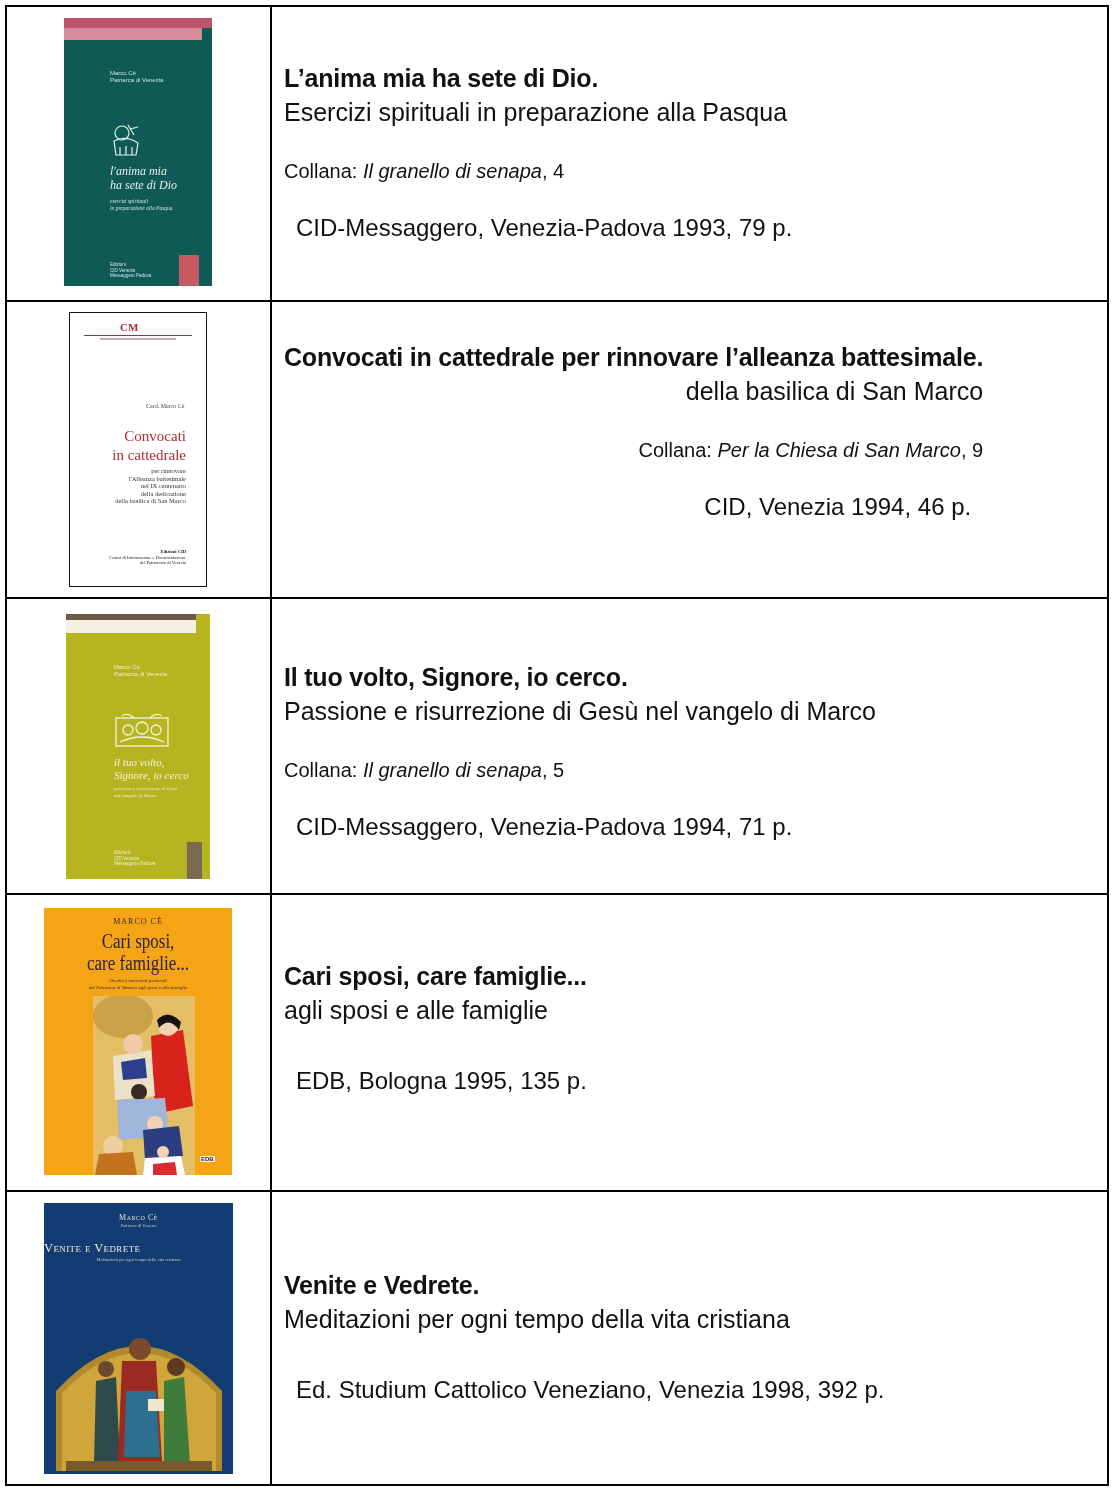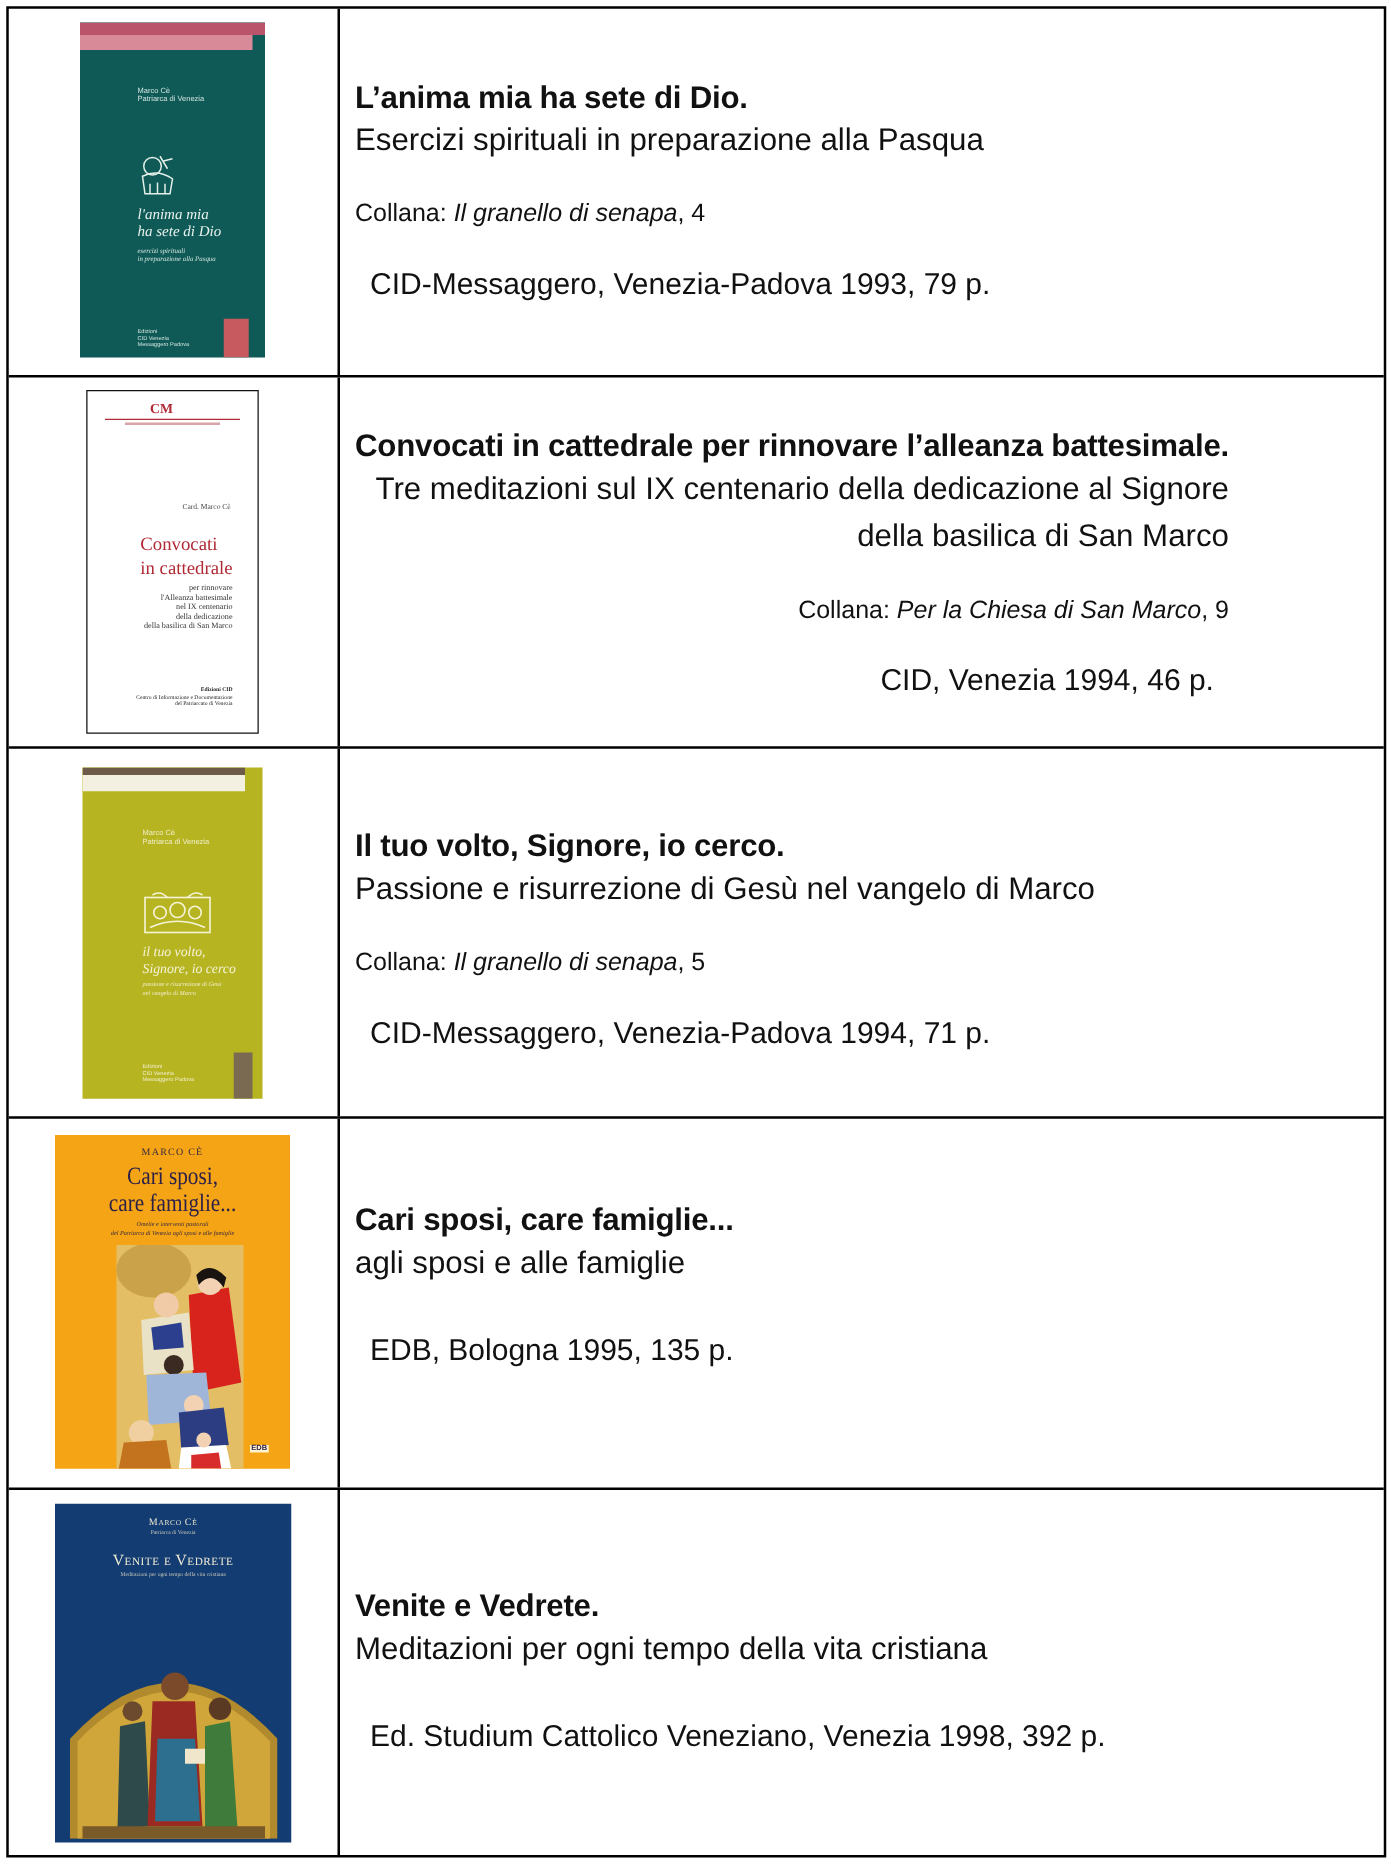--- a/index.html
+++ b/index.html
@@ -74,42 +74,41 @@
     </div>
   </div>
 
   <div class="row" style="top:295px; height:297px;">
     <div class="cell-img">
       <div class="cover" style="left:62px; top:10px; width:138px; height:275px; background:#ffffff; border:1.5px solid #111;">
         <div class="cv-serif" style="left:50px; top:8px; font-size:11px; font-weight:bold; color:#b02a36;">CM</div>
         <div style="position:absolute; left:14px; top:22px; width:108px; height:1px; background:#b02a36;"></div>
         <div style="position:absolute; left:30px; top:25px; width:76px; height:2px; background:#d9a3a8;"></div>
         <div class="cv-serif" style="left:76px; top:90px; font-size:6px; color:#444;">Card. Marco Cè</div>
-        <div class="cv-serif" style="right:20px; top:114px; font-size:15px; color:#b02a36; text-align:left; line-height:19px;">
+        <div class="cv-serif" style="right:20px; top:114px; font-size:15px; color:#b02a36; text-align:right; line-height:19px;">
           <div>Convocati</div>
           <div>in cattedrale</div>
         </div>
         <div class="cv-serif" style="right:20px; top:154px; font-size:6.5px; color:#333; text-align:right; line-height:7.5px;">
           <div>per rinnovare</div>
           <div>l'Alleanza battesimale</div>
           <div>nel IX centenario</div>
           <div>della dedicazione</div>
           <div>della basilica di San Marco</div>
         </div>
         <div class="cv-serif" style="right:20px; top:236px; font-size:4.5px; color:#222; text-align:right; line-height:5.5px;">
           <div style="font-weight:bold;">Edizioni CID</div>
           <div>Centro di Informazione e Documentazione</div>
           <div>del Patriarcato di Venezia</div>
         </div>
       </div>
     </div>
     <div class="cell-txt">
       <div class="txt" style="top:40px;text-align:right;">
         <p class="title">Convocati in cattedrale per rinnovare l’alleanza battesimale.</p>
-        <p class="subtitle">Tre meditazioni sul IX centenario della dedicazione al Signore</p>
         <p class="subtitle">della basilica di San Marco</p>
         <div class="gap"></div>
         <p class="series"><span>Collana: </span><i>Per la Chiesa di San Marco</i><span>, 9</span></p>
         <div class="gap2"></div>
         <p class="pub">CID, Venezia 1994, 46 p.</p>
       </div>
     </div>
   </div>
 
   <div class="row" style="top:592px; height:296px;">
@@ -201,21 +200,21 @@
         <p class="pub">EDB, Bologna 1995, 135 p.</p>
       </div>
     </div>
   </div>
 
   <div class="row last" style="top:1185px; height:292px;">
     <div class="cell-img">
       <div class="cover" style="left:37px; top:11px; width:189px; height:271px; background:#123c72;">
         <div class="cv-serif" style="left:0; width:189px; top:10px; text-align:center; font-size:8px; letter-spacing:0.5px; color:#e8e4d0; font-variant:small-caps;">Marco Cè</div>
         <div class="cv-serif" style="left:0; width:189px; top:20px; text-align:center; font-size:4.5px; color:#c9c6b8;">Patriarca di Venezia</div>
-        <div class="cv-serif" style="left:0; width:189px; top:38px; text-align:center; font-size:12.5px; letter-spacing:0.4px; color:#f1ecd6; font-variant:small-caps;">Venite e Vedrete</div>
+        <div class="cv-serif" style="left:0; width:189px; top:38px; font-size:12.5px; letter-spacing:0.4px; color:#f1ecd6; font-variant:small-caps;">Venite e Vedrete</div>
         <div class="cv-serif" style="left:0; width:189px; top:54px; text-align:center; font-size:4.5px; color:#c9c6b8;">Meditazioni per ogni tempo della vita cristiana</div>
         <svg style="position:absolute; left:12px; top:108px;" width="166" height="160" viewBox="0 0 166 160">
           <path d="M0 160 L0 80 Q83 -10 166 80 L166 160 Z" fill="#b08a2c"></path>
           <path d="M6 160 L6 82 Q83 2 160 82 L160 160 Z" fill="#d4a83c" opacity="0.9"></path>
           <path d="M40 70 L60 66 L64 150 L38 152 Z" fill="#2f4a4a"></path>
           <circle cx="50" cy="58" r="8" fill="#6b4a2e"></circle>
           <path d="M66 50 L100 50 L106 150 L62 150 Z" fill="#9b2a22"></path>
           <path d="M70 80 L100 80 L104 146 L68 146 Z" fill="#2c6f8e"></path>
           <circle cx="84" cy="38" r="11" fill="#7a4a2a"></circle>
           <rect x="92" y="88" width="16" height="12" fill="#efe6cc"></rect>

